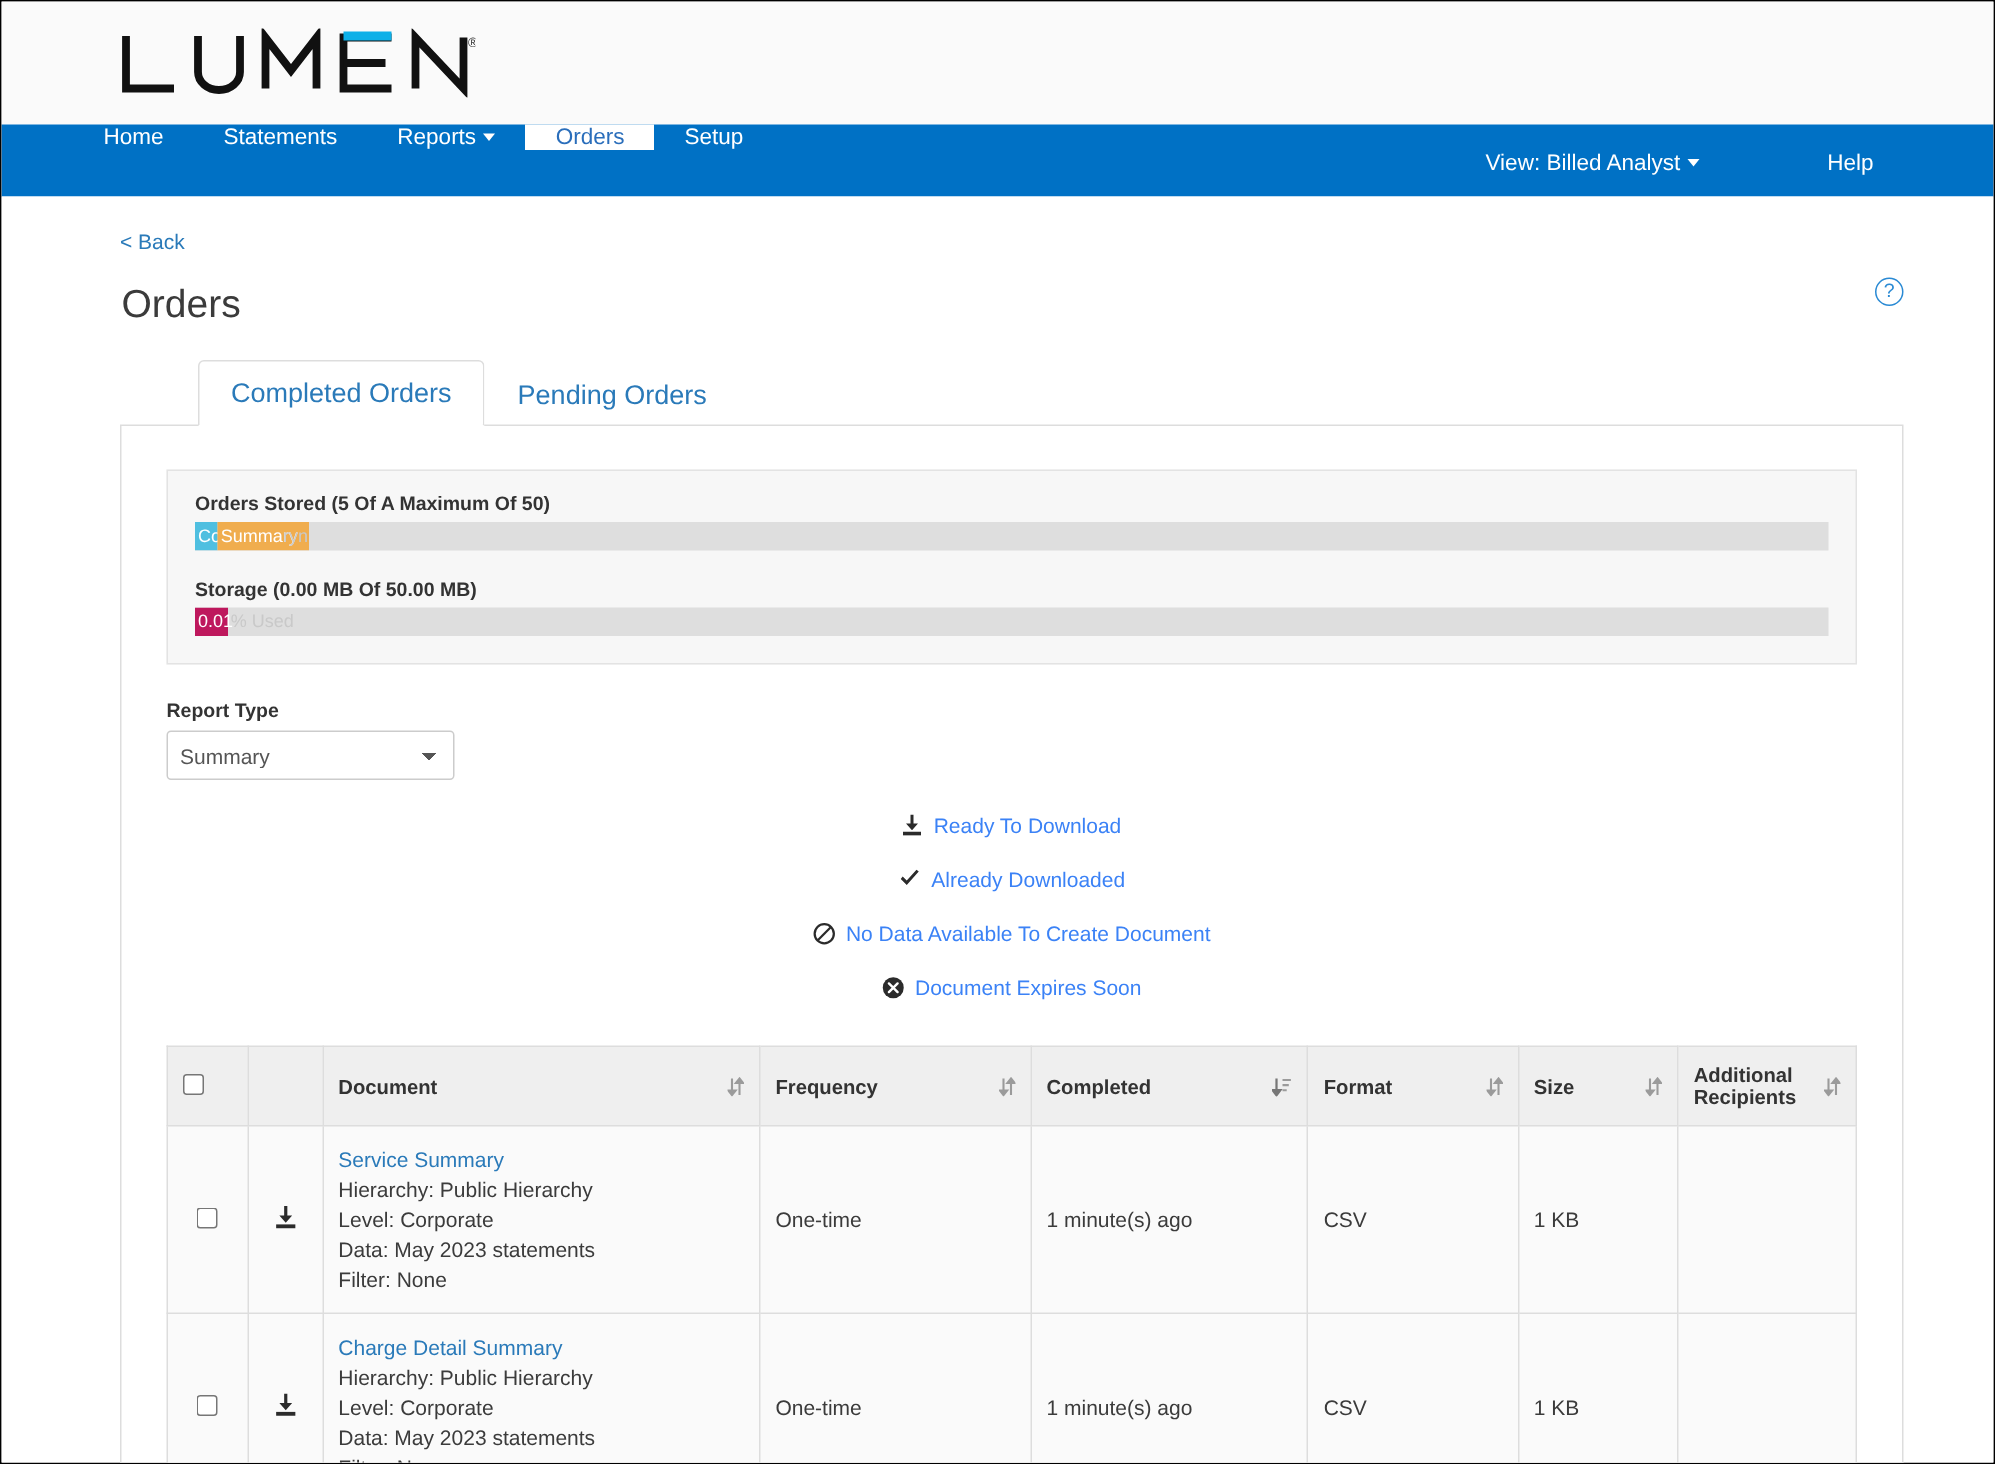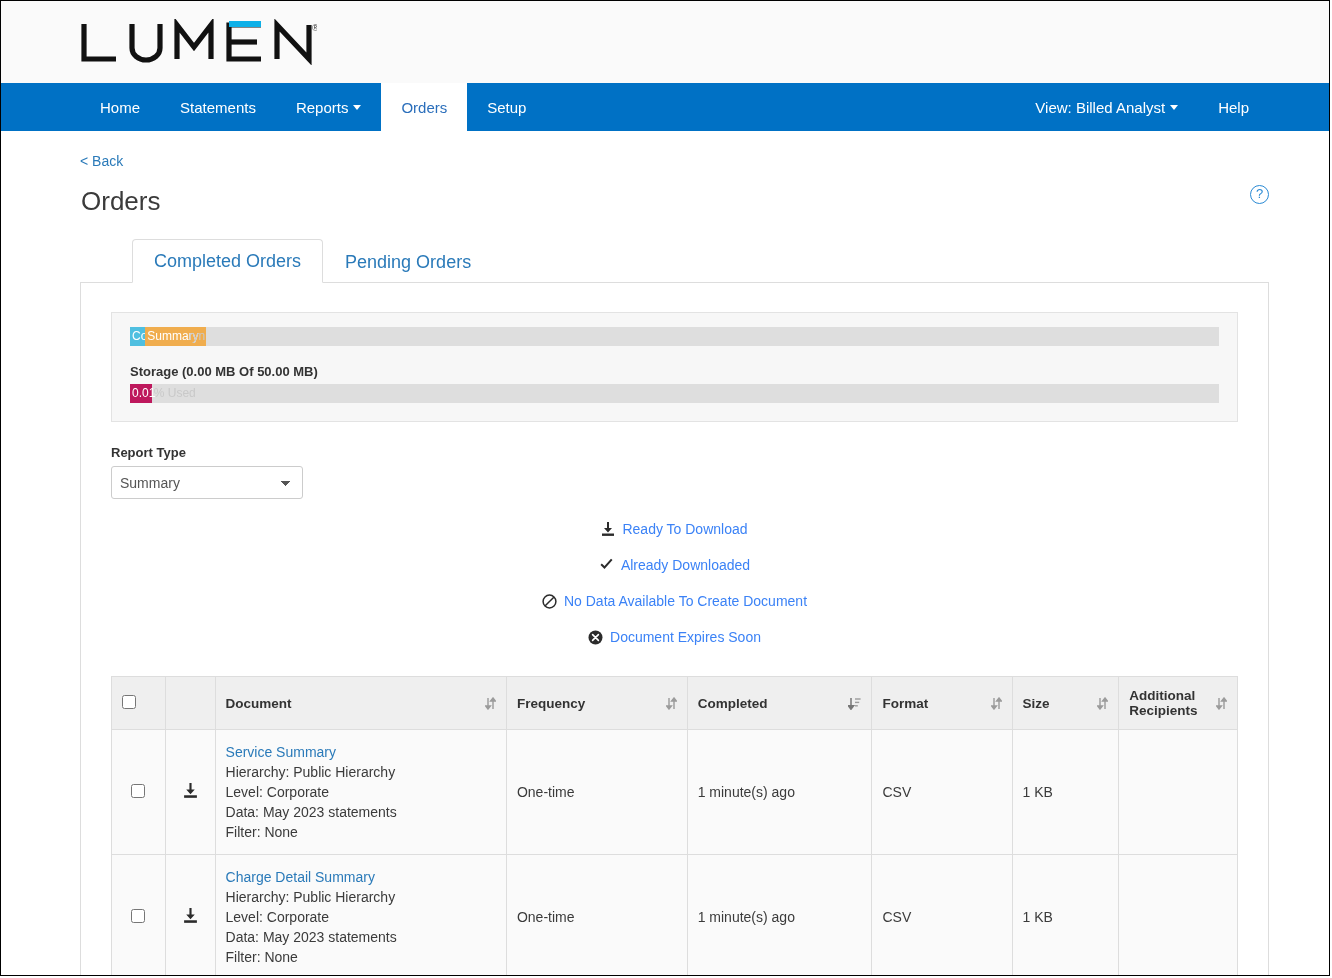--- a/index.html
+++ b/index.html
@@ -41,25 +41,26 @@
     line-height: 0;
   }
   .logo svg { display: block; }
 
   
   .navbar {
     height: 48px;
     background: #0071c5;
     display: flex;
     align-items: stretch;
-    padding-left: 79px;
-    box-sizing: border-box;
+    padding-left: 48px;
+    box-sizing: border-box;
+    flex-direction: column;
   }
   .nav-left { display: flex; align-items: stretch; }
-  .nav-right { display: flex; align-items: stretch; margin-left: auto; padding-right: 60px; }
+  .nav-right { display: flex; align-items: stretch; margin-left: auto; padding-right: 60px; gap: 45px; }
   .nav-item {
     display: flex;
     align-items: center;
     padding: 0 20px;
     color: #ffffff;
     font-size: 15px;
     white-space: nowrap;
     cursor: pointer;
     text-decoration: none;
   }
@@ -378,20 +379,21 @@
     <div class="tabs">
       <div class="tab active">Completed Orders</div>
       <div class="tab">Pending Orders</div>
     </div>
 
     
     <div class="panel">
 
       <div class="quota-box">
 
+        <div class="quota-label">Orders Stored (5 Of A Maximum Of 50)</div>
         <div class="progress">
           <div class="bar bar-blue" style="left:0%; width:1.4%;">Cos</div>
           <div class="bar bar-orange" style="left:1.4%; width:5.6%;">Summary</div>
           <div class="bar bar-text-muted" style="left:5.2%; width:0%; background:transparent;">ryn</div>
         </div>
 
         <div class="quota-label second">Storage (0.00 MB Of 50.00 MB)</div>
         <div class="progress">
           <div class="bar bar-green" style="left:0%; width:2%;">0.01</div>
           <div class="bar bar-text-muted" style="left:2%; width:0%; background:transparent;">% Used</div>

